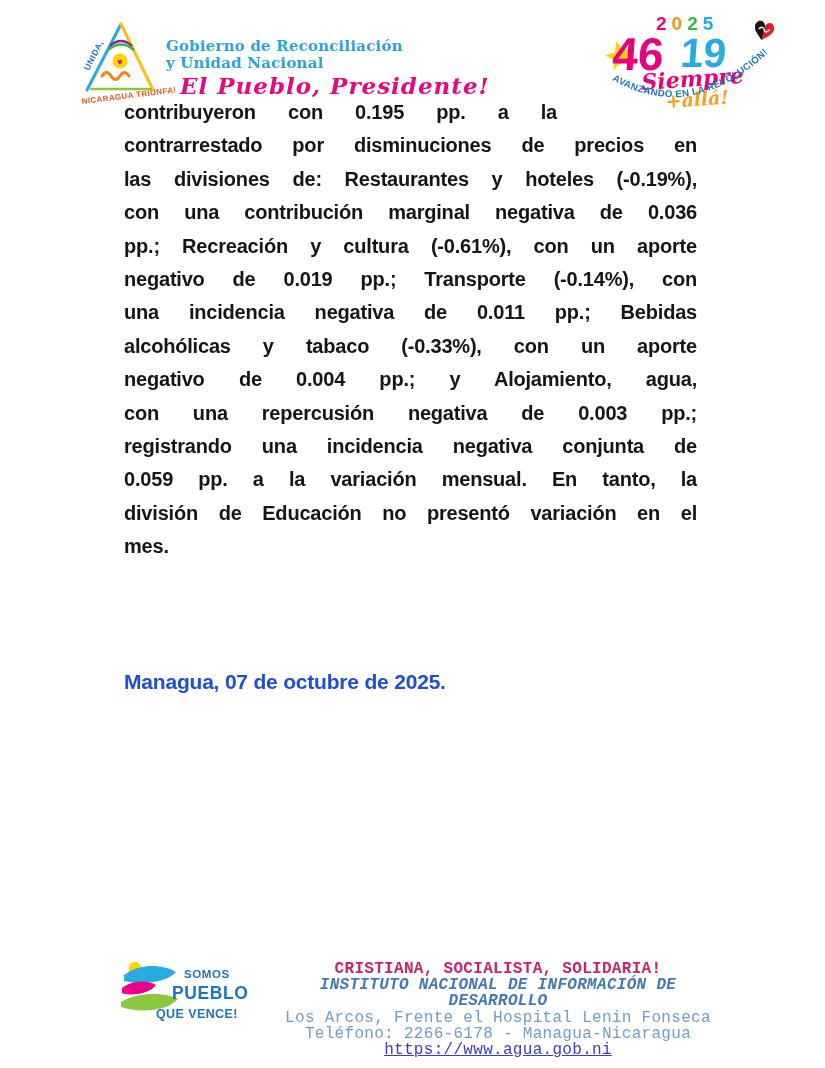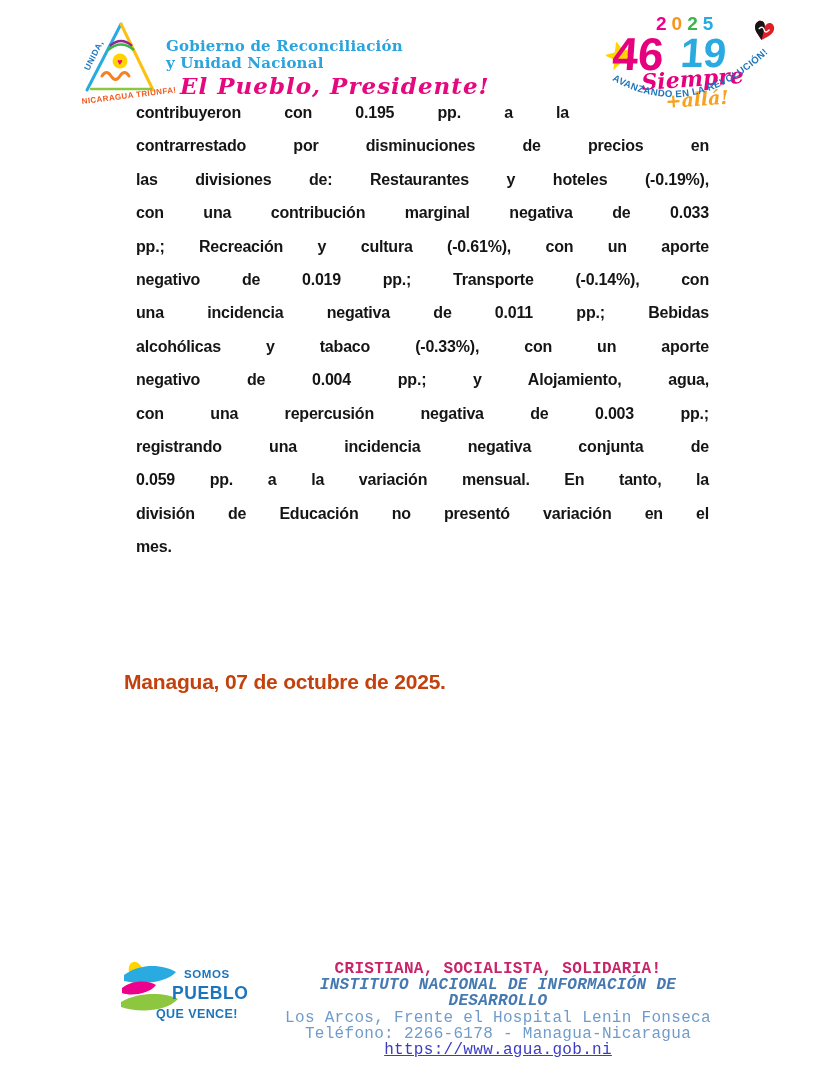--- a/index.html
+++ b/index.html
@@ -13,30 +13,30 @@
   .hdr-left-logo{position:absolute;left:72px;top:16px;width:300px;height:92px;}
   .hdr-left-text{position:absolute;left:166px;top:38px;line-height:1.1;}
   .gob-line{color:#2ba4dd;font-weight:bold;font-size:15px;letter-spacing:.2px;
     font-family:"DejaVu Serif",serif;}
   .slogan{color:#e5087e;font-size:23px;font-weight:bold;font-style:italic;
     font-family:"DejaVu Serif",cursive;margin-top:2px;margin-left:14px;letter-spacing:1px;}
   .hdr-right-logo{position:absolute;left:606px;top:6px;width:200px;height:112px;}
 
   
   .bodytext{
-    position:absolute;left:136px;top:96px;width:573px;
-    color:#151515;font-weight:bold;font-size:16px;line-height:33.4px;
+    position:absolute;left:124px;top:96px;width:573px;
+    color:#151515;font-weight:bold;font-size:20px;line-height:33.4px;
     letter-spacing:-0.2px;
   }
   .bline{text-align:justify;text-align-last:justify;white-space:nowrap0;}
   .bline.narrow{width:433px;}
   .bline.plain{text-align:left;text-align-last:left;}
   .dateline{
     position:absolute;left:124px;top:670px;
-    color:#c2410c;font-weight:bold;font-size:21px;letter-spacing:-0.2px;
+    color:#1d4ed8;font-weight:bold;font-size:21px;letter-spacing:-0.2px;
   }
 
   
   .ftr-logo{position:absolute;left:114px;top:958px;width:138px;height:76px;}
   .ftr-text{
     position:absolute;left:281px;top:961px;width:434px;text-align:center;
     font-family:"Liberation Mono","DejaVu Sans Mono",monospace;
     font-size:16px;line-height:16.2px;letter-spacing:.3px;
   }
   .ftr-slogan{color:#c9246a;font-weight:bold;}
@@ -99,21 +99,21 @@
     <text x="36" y="84" font-size="22" font-weight="bold" fill="#e6007e" class="script-svg" transform="rotate(-4 36 84)">Siempre</text>
     <text x="60" y="102" font-size="19" font-weight="bold" fill="#f7a11d" class="script-svg" transform="rotate(-4 60 102)">+allá!</text>
 
     <text font-size="9.6" font-weight="bold" fill="#1b75bc" letter-spacing="0.4"><textPath href="#arcpath">AVANZANDO EN LA REVOLUCIÓN!</textPath></text>
   </svg>
 
   <div class="bodytext">
     <div class="bline narrow">contribuyeron con 0.195 pp. a la</div>
     <div class="bline">contrarrestado por disminuciones de precios en</div>
     <div class="bline">las divisiones de: Restaurantes y hoteles (-0.19%),</div>
-    <div class="bline">con una contribución marginal negativa de 0.033</div>
+    <div class="bline">con una contribución marginal negativa de 0.036</div>
     <div class="bline">pp.; Recreación y cultura (-0.61%), con un aporte</div>
     <div class="bline">negativo de 0.019 pp.; Transporte (-0.14%), con</div>
     <div class="bline">una incidencia negativa de 0.011 pp.; Bebidas</div>
     <div class="bline">alcohólicas y tabaco (-0.33%), con un aporte</div>
     <div class="bline">negativo de 0.004 pp.; y Alojamiento, agua,</div>
     <div class="bline">con una repercusión negativa de 0.003 pp.;</div>
     <div class="bline">registrando una incidencia negativa conjunta de</div>
     <div class="bline">0.059 pp. a la variación mensual. En tanto, la</div>
     <div class="bline">división de Educación no presentó variación en el</div>
     <div class="bline plain">mes.</div>

